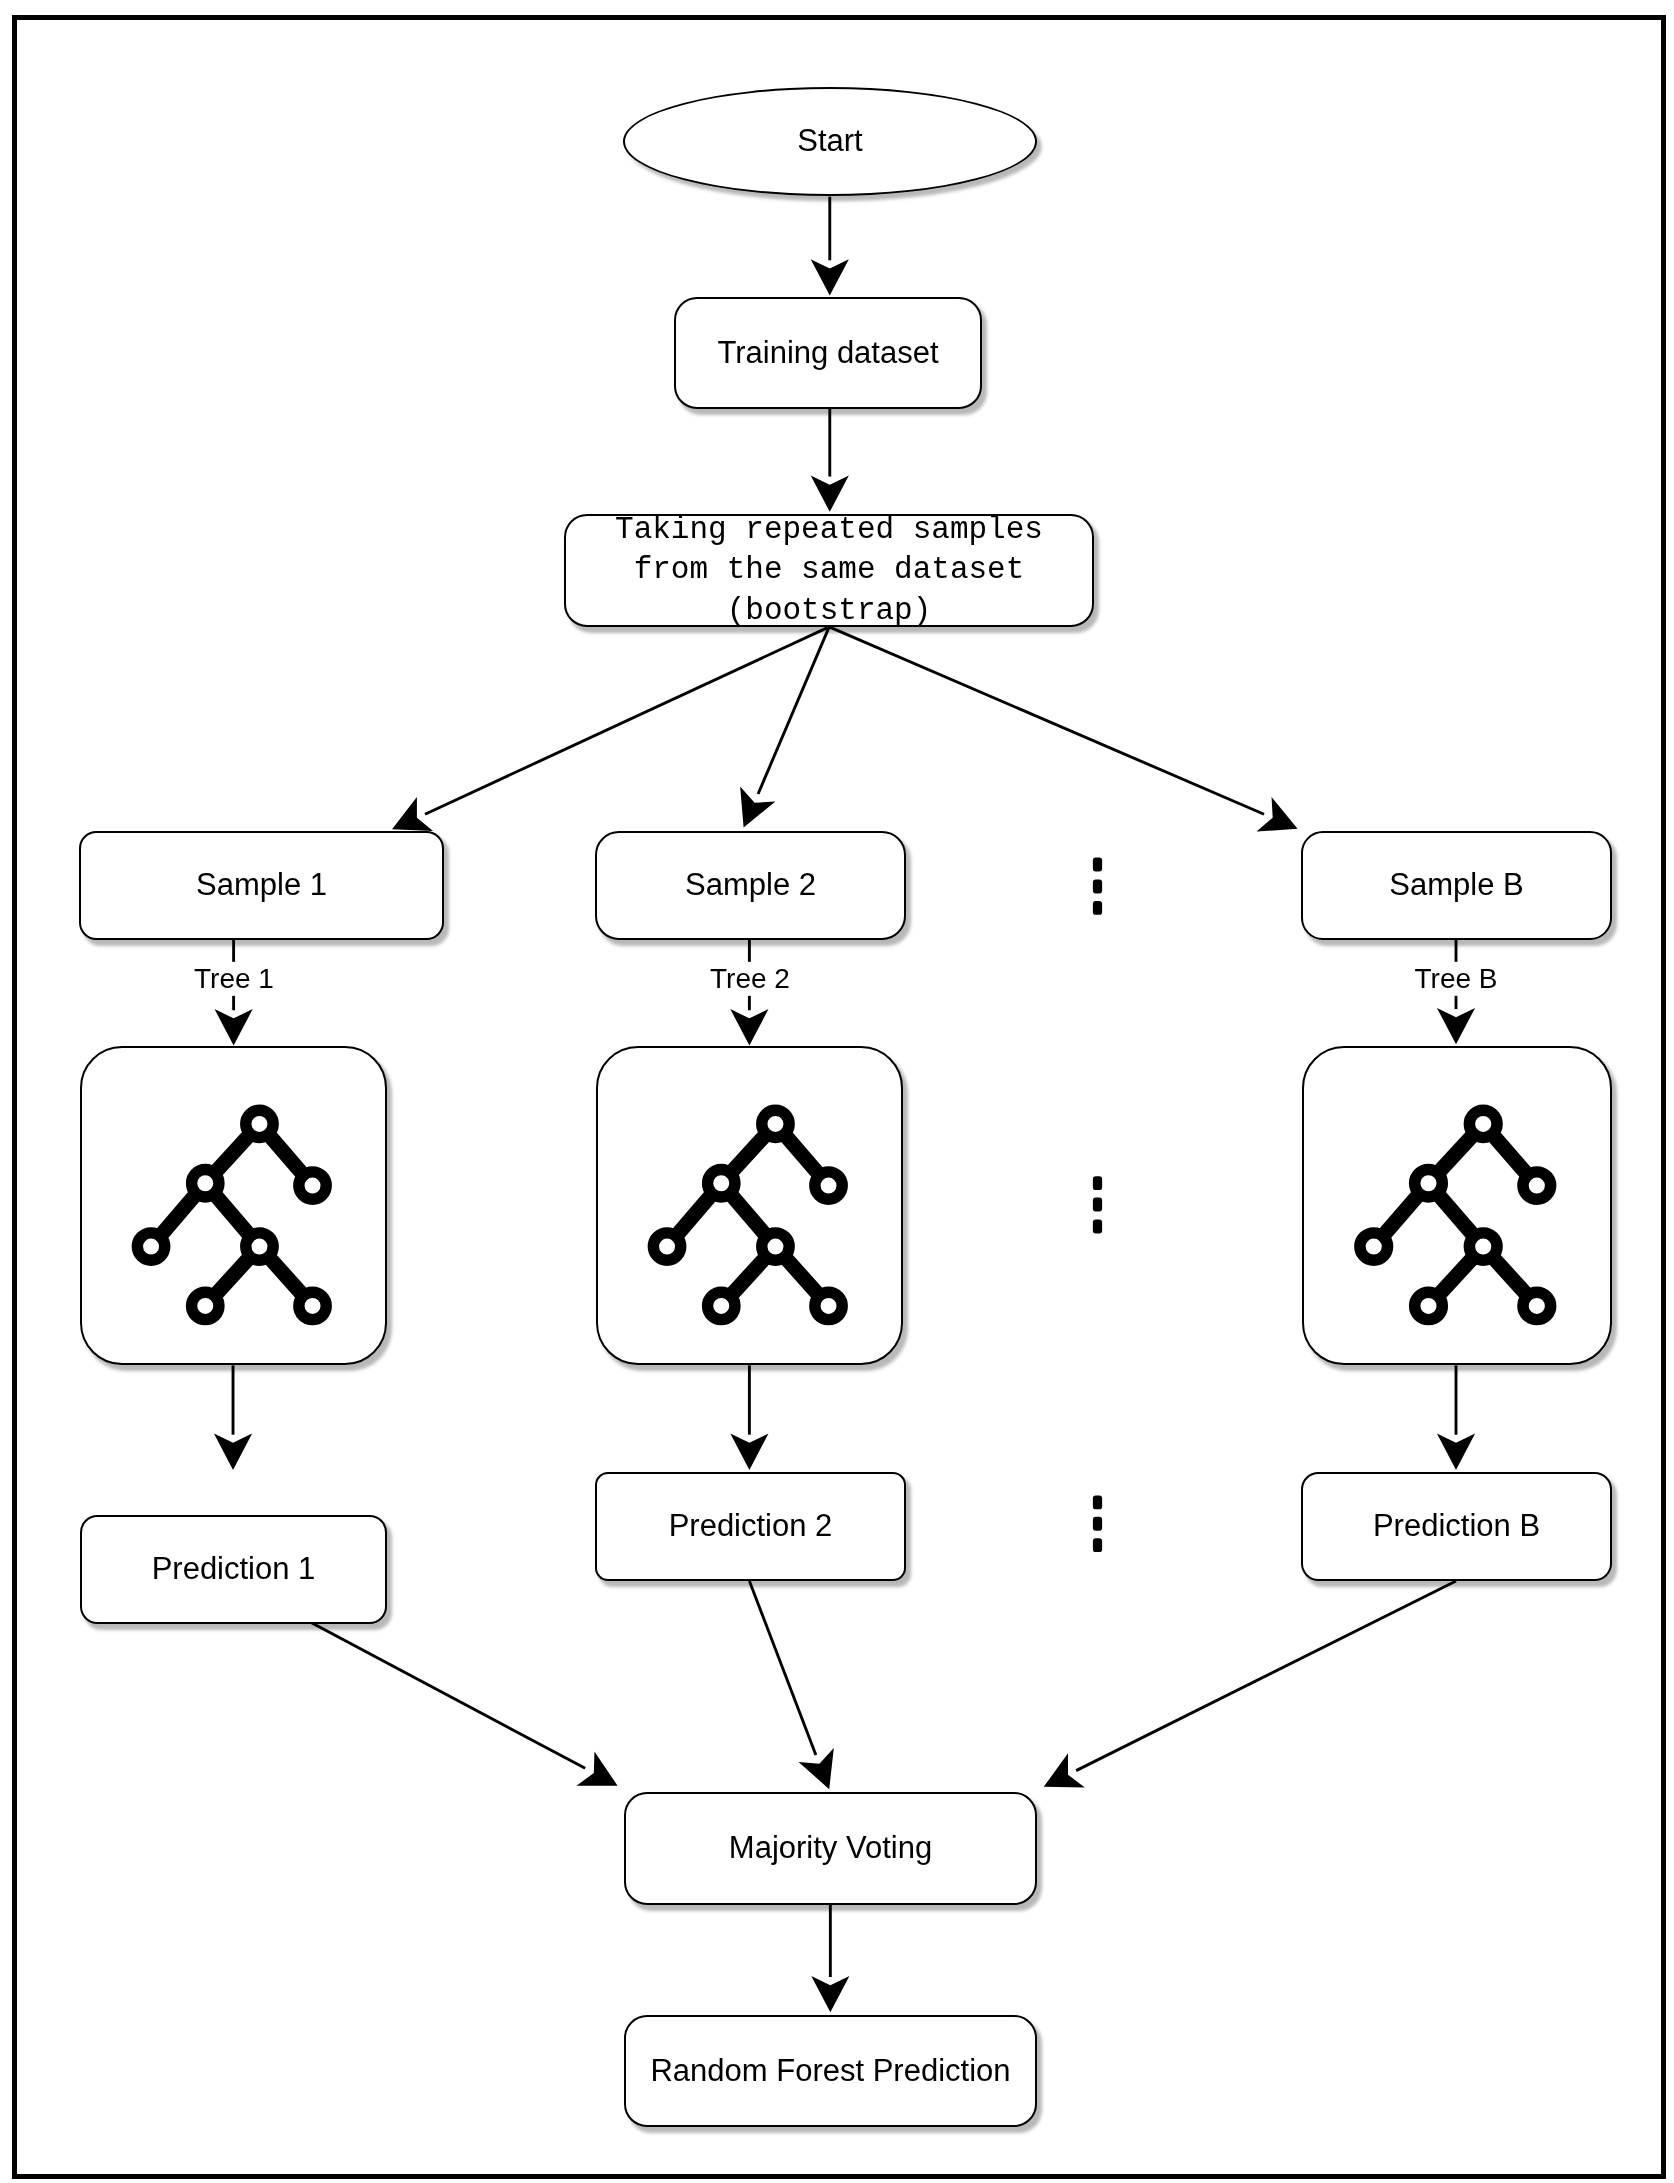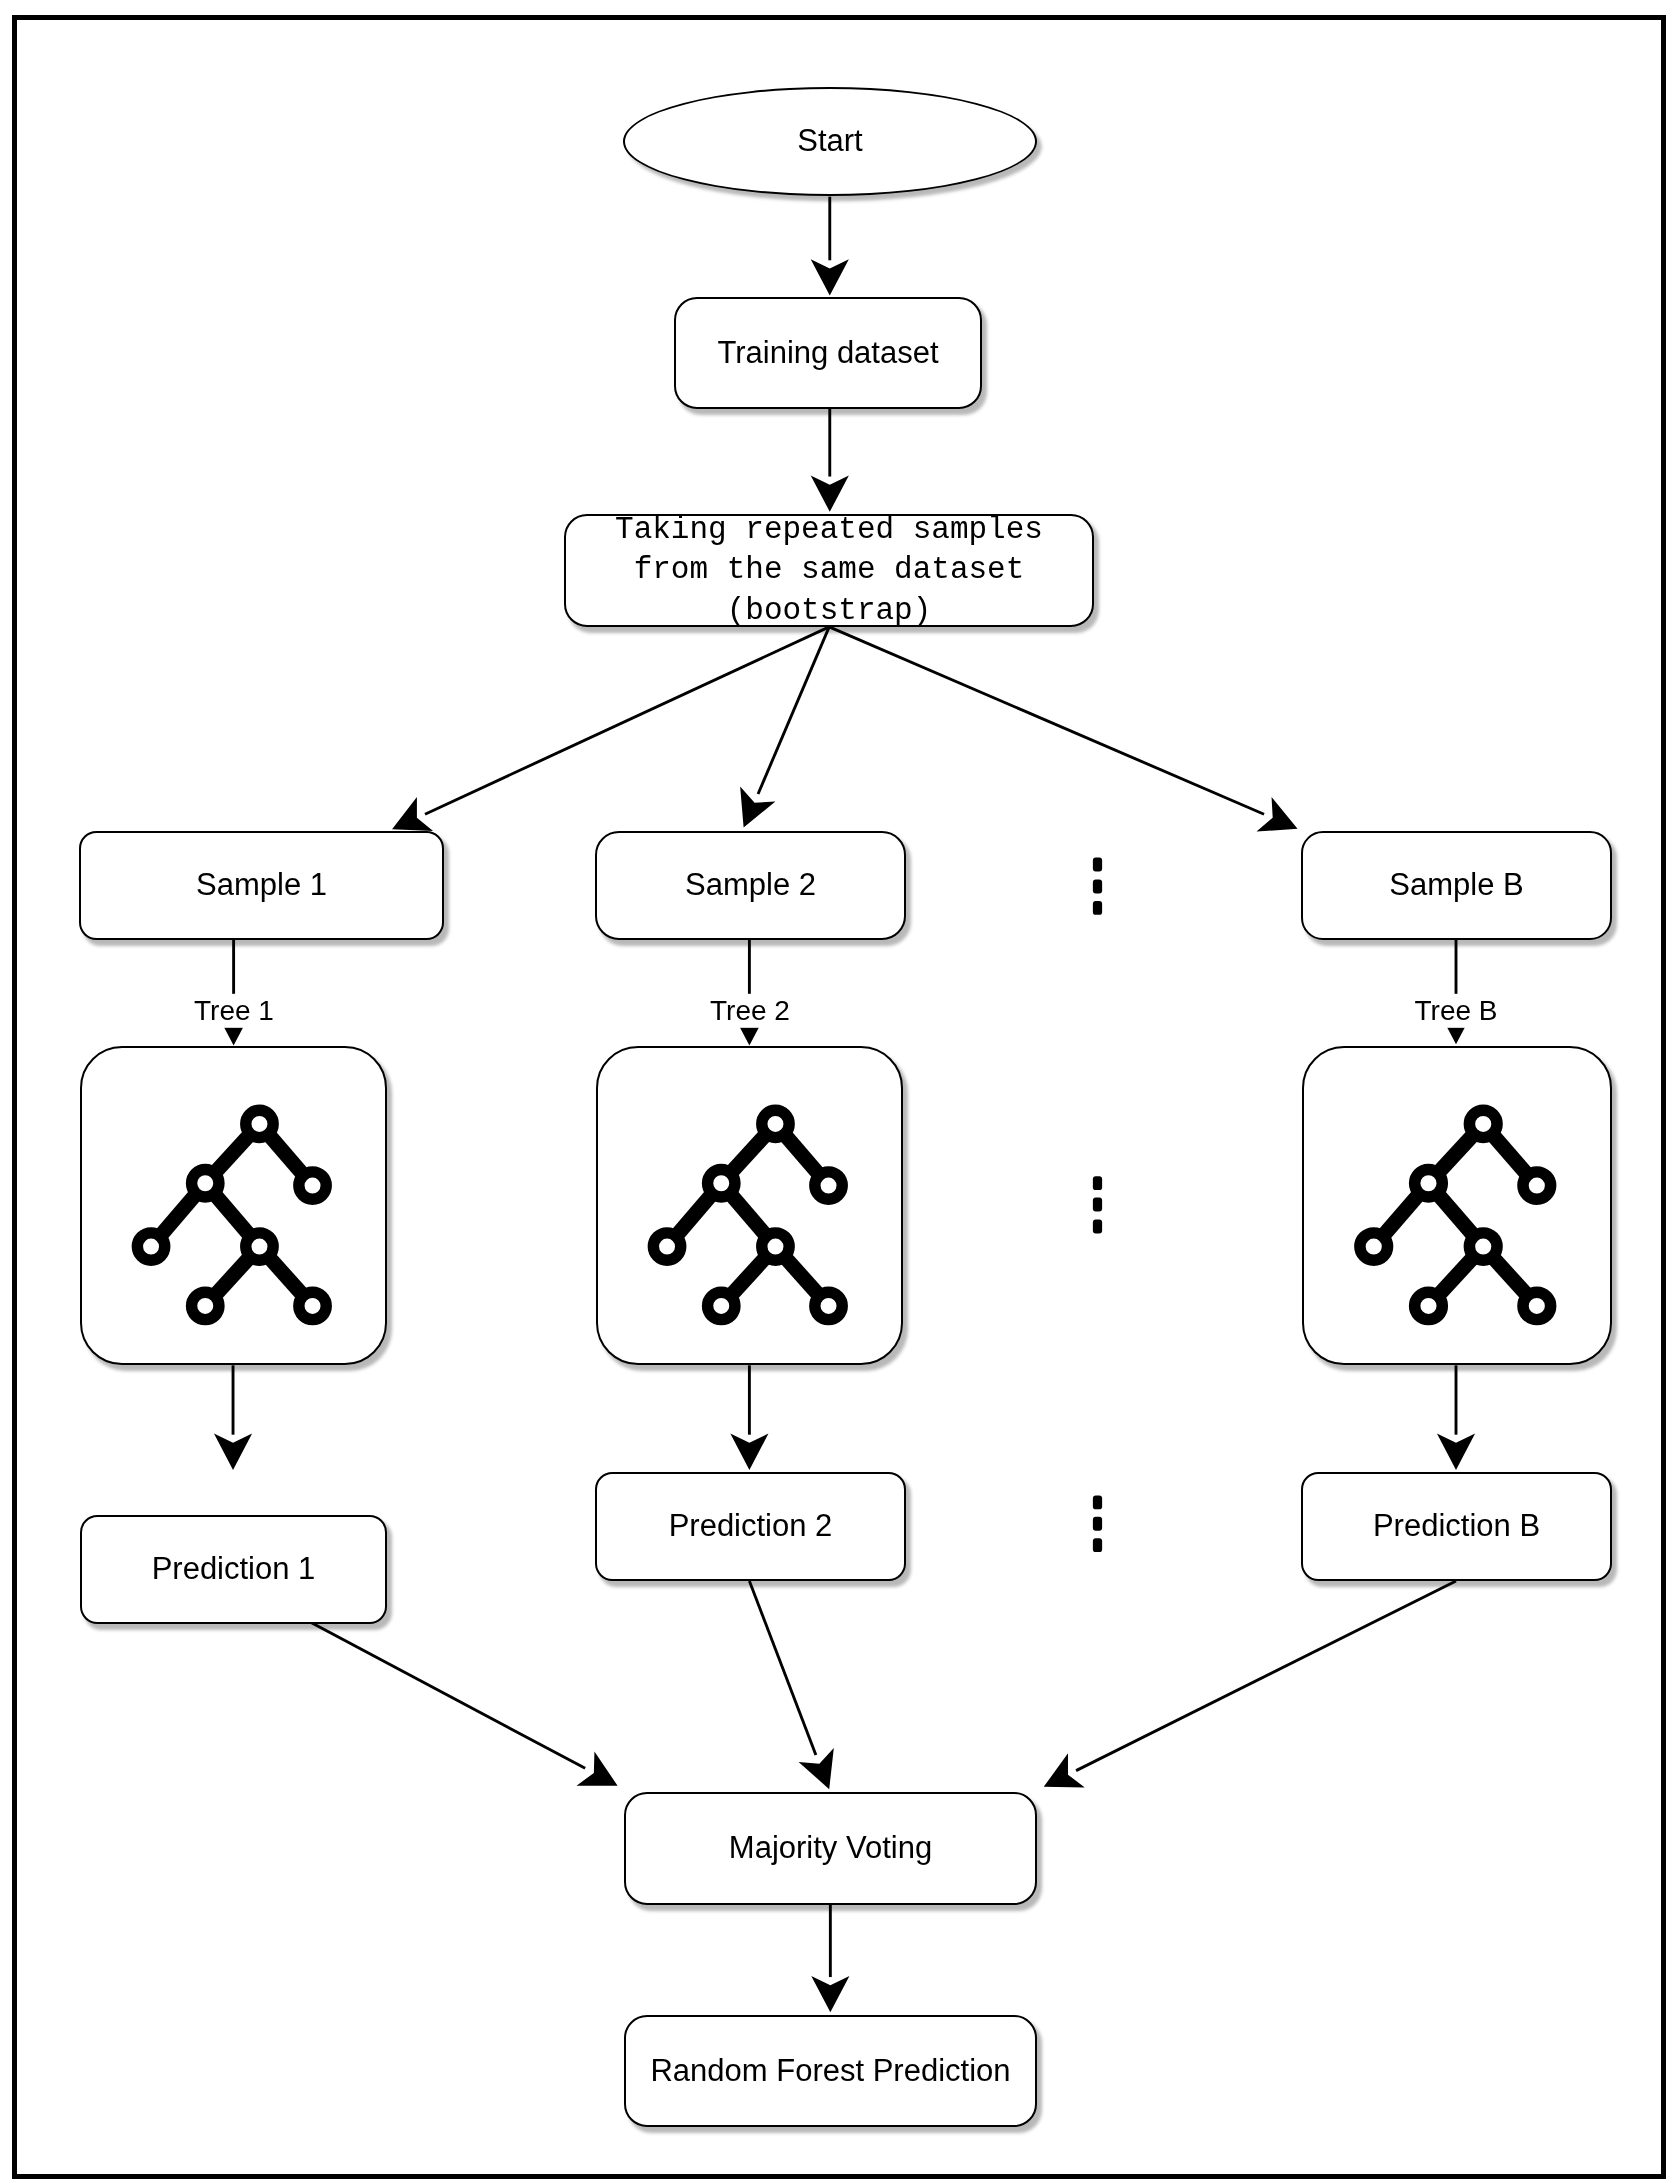--- a/index.html
+++ b/index.html
@@ -18,21 +18,21 @@
     font-size:31px;line-height:1.3;color:#000;
     box-shadow:4.6px 5.2px 3.5px rgba(0,0,0,0.28);
   }
   .r-sm{border-radius:17.4px;}
   .r-md{border-radius:23px;text-align:center;}
   .ellipse{border-radius:50%;align-items:center;}
   .treebox{border-radius:42px;}
   .treebox svg{position:absolute;left:0;top:0;width:100%;height:100%;}
   .edge-label{
     position:absolute;transform:translate(-50%,-50%);
-    background:#fff;font-size:28px;padding:1.2px 7px;white-space:nowrap;margin-top:32px;
+    background:#fff;font-size:28px;padding:1.2px 7px;white-space:nowrap;
   }
   .pad{padding:0 10.4px;font-family:Liberation Mono, monospace;}
   .hidden-defs{position:absolute;width:0;height:0;overflow:hidden;}
 </style>
 </head>
 <body>
 
 <svg class="hidden-defs" aria-hidden="true">
   <defs>
     <g id="dtree" stroke="#000" fill="none">
@@ -155,21 +155,21 @@
 </div>
 <div class="node treebox" style="left:1302px;top:1046px;width:310px;height:319px;">
   <svg viewBox="0 0 531 552" preserveAspectRatio="none">
       <use href="#dtree"></use>
     </svg>
 </div>
 
 <div class="node r-sm" style="left:80px;top:1472px;width:307px;height:109px;margin-top:43px;">
   <span>Prediction 1</span>
 </div>
-<div class="node r-sm" style="left:595px;top:1472px;width:311px;height:109px;">
+<div class="node r-sm" style="left:595px;top:1472px;width:311px;height:109px;border-radius:13px;">
   <span>Prediction 2</span>
 </div>
 <div class="node r-sm" style="left:1301px;top:1472px;width:311px;height:109px;">
   <span>Prediction B</span>
 </div>
 
 <div class="node r-md" style="left:624px;top:1792px;width:413px;height:113px;">
   <span>Majority Voting</span>
 </div>
 

